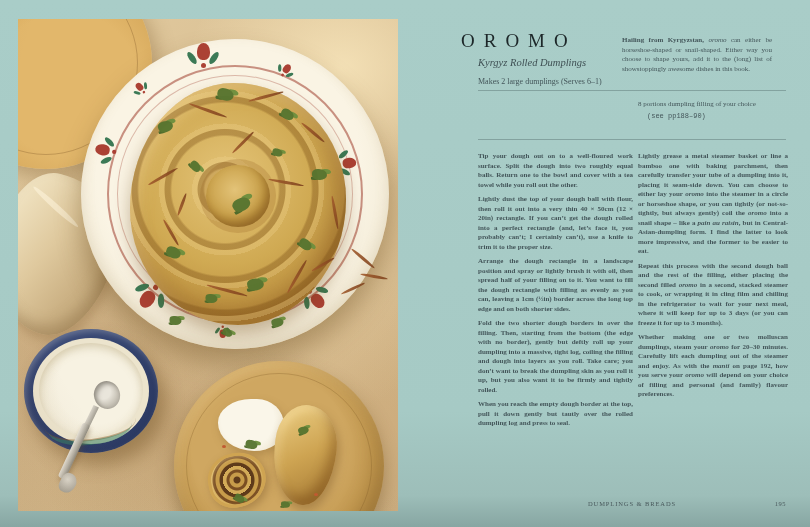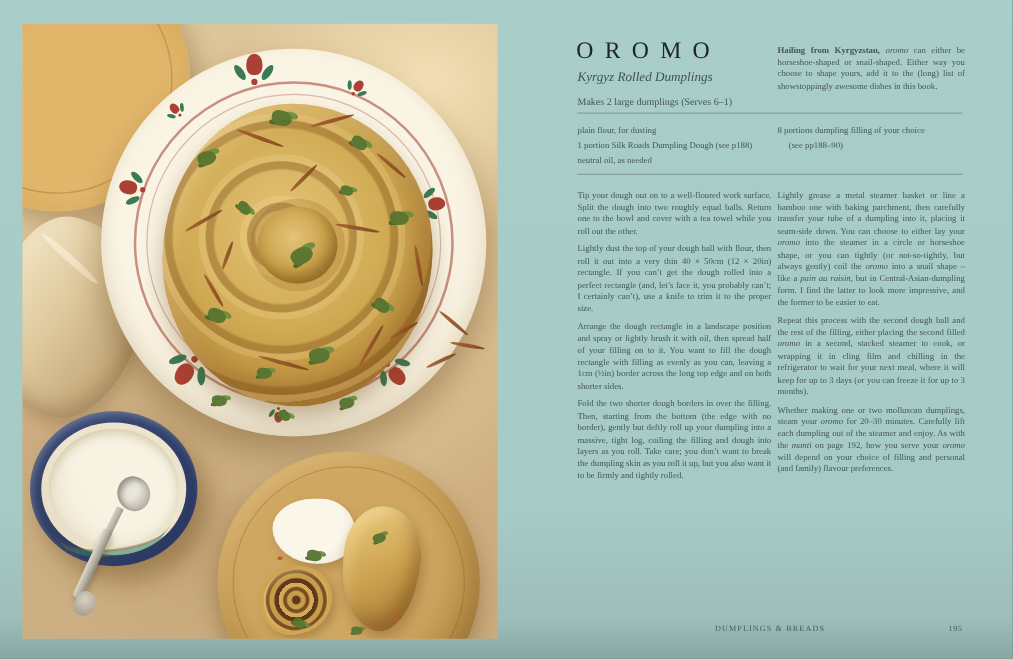--- a/index.html
+++ b/index.html
@@ -87,33 +87,33 @@
     box-shadow:inset -6px -8px 12px rgba(110,65,15,.45),inset 4px 5px 10px rgba(255,230,170,.45),3px 6px 10px rgba(120,85,40,.4);}
   .cut{left:34px;top:92px;width:52px;height:48px;transform:rotate(-12deg);border-radius:50% 50% 55% 45%;
     border:3px solid #cfa452;
     background:repeating-radial-gradient(circle at 50% 50%,#5e3a1a 0 3px,#c79c4a 4px 7px,#7a4e22 8px 10px,#d3ab58 11px 14px);
     box-shadow:2px 4px 8px rgba(120,85,40,.4),inset 1px 2px 4px rgba(255,235,180,.4);}
   .fleck{width:4px;height:3px;background:#c05a31;border-radius:50%;}
   .photo-shade{left:0;top:0;right:0;bottom:0;pointer-events:none;
     background:radial-gradient(120% 120% at 70% 30%,rgba(0,0,0,0) 60%,rgba(120,85,45,.16));}
   
   .page-right{position:absolute;left:405px;top:0;width:405px;height:527px;}
-  .page-right >*{position:absolute;}
+  .page-right >*{position:absolute;margin-left:16px;}
   .title{left:56px;top:30px;font-size:19px;letter-spacing:9px;color:#1d2729;font-weight:500;}
   .subtitle{left:57px;top:57px;font-size:10.5px;font-style:italic;color:#3f5054;}
   .yield{left:57px;top:77px;font-size:8px;}
   .rule{left:57px;width:308px;height:0;border-top:1px solid rgba(70,95,95,.38);}
   .rule1{top:90px;}.rule2{top:139px;}
   .intro{left:217px;top:36px;width:150px;font-size:7px;line-height:9.6px;text-align:justify;}
   .ing{font-size:7px;line-height:12px;}
   .ing-left{left:57px;top:98px;width:160px;}
   .ing-right{left:217px;top:98px;width:150px;}
-  .ing .cont{padding-left:9px;}
+  .ing .cont{padding-left:9px;font-family:Liberation Mono, monospace;}
   .method{font-size:7px;line-height:9.5px;text-align:justify;}
-  .method p{margin:0 0 5px 0;}
+  .method p{margin:0 0 5px 0;font-weight:bold;}
   .m-left{left:57px;top:152px;width:155px;}
   .m-right{left:217px;top:152px;width:150px;}
   .footer{left:57px;top:500px;width:308px;text-align:center;font-size:6.5px;
     letter-spacing:.9px;color:#4a5a5d;}
   .page-num{position:absolute;right:0;top:0;letter-spacing:.5px;}
 </style>
 </head>
 <body>
 
 <div class="spread">
@@ -244,35 +244,31 @@
     </div>
     <div class="photo-shade"></div>
   </div>
 
   <div class="page-right">
     <h1 class="title" style="margin:0;">OROMO</h1>
     <div class="subtitle">Kyrgyz Rolled Dumplings</div>
     <div class="yield">Makes 2 large dumplings (Serves 6–1)</div>
     <p class="intro" style="margin:0;"><span style="font-weight: 700;">Hailing from Kyrgyzstan,</span><span> </span><span style="font-style: italic;">oromo</span><span> can either be horseshoe-shaped or snail-shaped. Either way you choose to shape yours, add it to the (long) list of showstoppingly awesome dishes in this book.</span></p>
     <div class="rule rule1"></div>
-    <div class="ing ing-left">
-      <div>plain flour, for dusting</div>
-      <div>1 portion Silk Roads Dumpling Dough (see p188)</div>
-      <div>neutral oil, as needed</div>
-    </div>
     <div class="ing ing-right">
       <div>8 portions dumpling filling of your choice</div>
       <div class="cont">(see pp188–90)</div>
     </div>
     <div class="rule rule2"></div>
     <div class="method m-left">
       <p><span>Tip your dough out on to a well-floured work surface. Split the dough into two roughly equal balls. Return one to the bowl and cover with a tea towel while you roll out the other.</span></p>
       <p><span>Lightly dust the top of your dough ball with flour, then roll it out into a very thin 40 × 50cm (12 × 20in) rectangle. If you can’t get the dough rolled into a perfect rectangle (and, let’s face it, you probably can’t; I certainly can’t), use a knife to trim it to the proper size.</span></p>
       <p><span>Arrange the dough rectangle in a landscape position and spray or lightly brush it with oil, then spread half of your filling on to it. You want to fill the dough rectangle with filling as evenly as you can, leaving a 1cm (½in) border across the long top edge and on both shorter sides.</span></p>
       <p><span>Fold the two shorter dough borders in over the filling. Then, starting from the bottom (the edge with no border), gently but deftly roll up your dumpling into a massive, tight log, coiling the filling and dough into layers as you roll. Take care; you don’t want to break the dumpling skin as you roll it up, but you also want it to be firmly and tightly rolled.</span></p>
+      <p><span>When you reach the empty dough border at the top, pull it down gently but tautly over the rolled dumpling log and press to seal.</span></p>
     </div>
     <div class="method m-right">
       <p><span>Lightly grease a metal steamer basket or line a bamboo one with baking parchment, then carefully transfer your tube of a dumpling into it, placing it seam-side down. You can choose to either lay your </span><span style="font-style: italic;">oromo</span><span> into the steamer in a circle or horseshoe shape, or you can tightly (or not-so-tightly, but always gently) coil the </span><span style="font-style: italic;">oromo</span><span> into a snail shape – like a </span><span style="font-style: italic;">pain au raisin</span><span>, but in Central-Asian-dumpling form. I find the latter to look more impressive, and the former to be easier to eat.</span></p>
       <p><span>Repeat this process with the second dough ball and the rest of the filling, either placing the second filled </span><span style="font-style: italic;">oromo</span><span> in a second, stacked steamer to cook, or wrapping it in cling film and chilling in the refrigerator to wait for your next meal, where it will keep for up to 3 days (or you can freeze it for up to 3 months).</span></p>
       <p><span>Whether making one or two molluscan dumplings, steam your </span><span style="font-style: italic;">oromo</span><span> for 20–30 minutes. Carefully lift each dumpling out of the steamer and enjoy. As with the </span><span style="font-style: italic;">manti</span><span> on page 192, how you serve your </span><span style="font-style: italic;">oromo</span><span> will depend on your choice of filling and personal (and family) flavour preferences.</span></p>
     </div>
     <div class="footer">
       <span>DUMPLINGS &amp; BREADS</span>
       <span class="page-num">195</span>
     </div>

